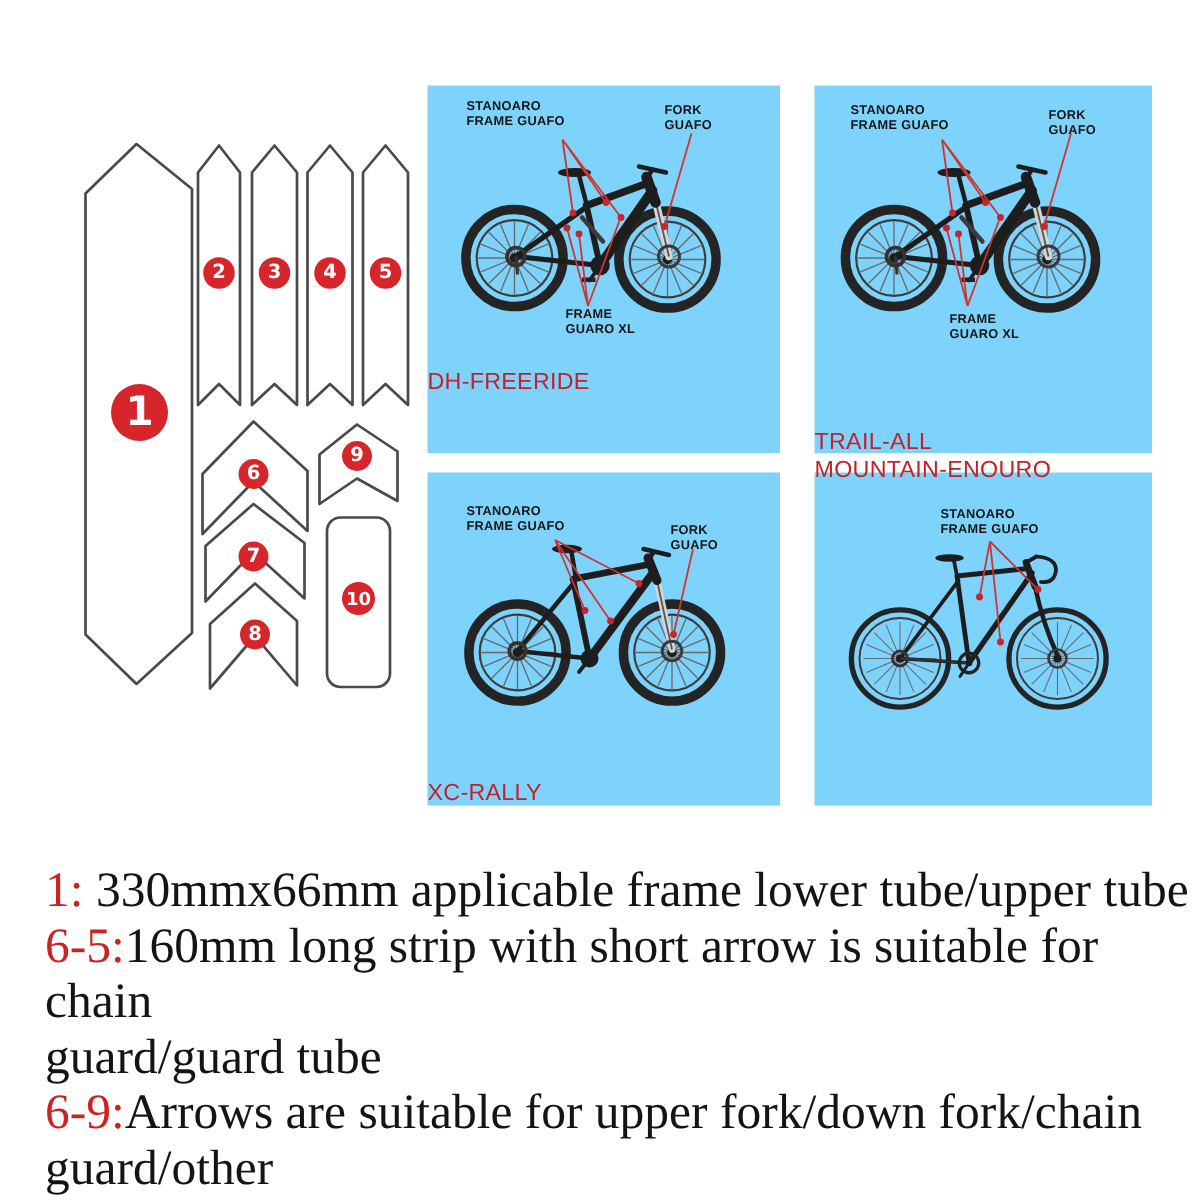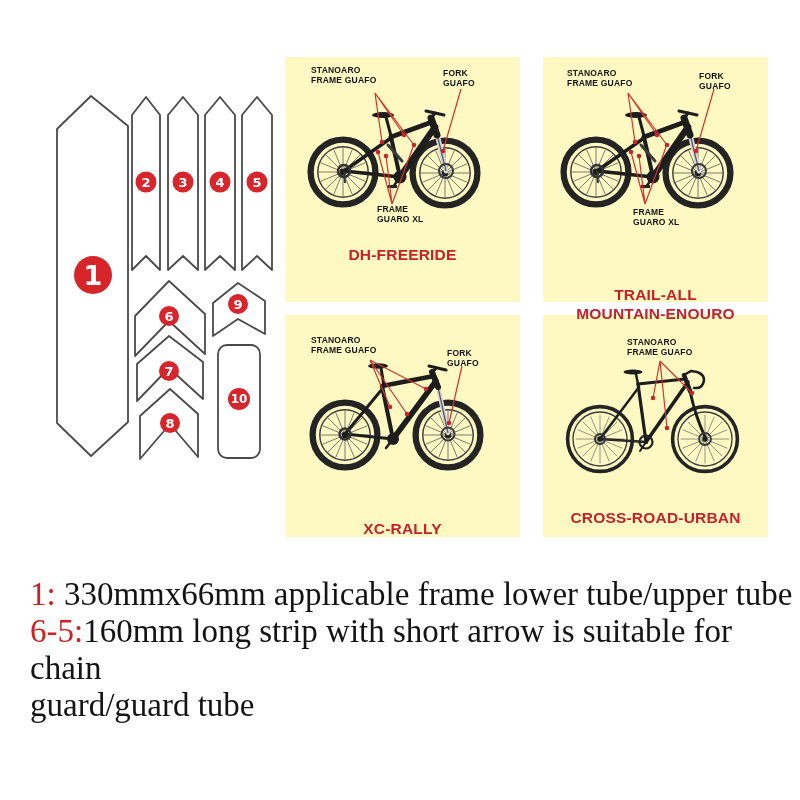--- a/index.html
+++ b/index.html
@@ -7,28 +7,28 @@
     width:800px;height:800px;background:#ffffff;
     font-family:"Liberation Sans", sans-serif;
     position:relative;overflow:hidden;
   }
   .stage{position:absolute;inset:0;}
   svg{display:block;}
   .diagram{position:absolute;left:35px;top:85px;}
   .shape{fill:#ffffff;stroke:#4a4a4a;stroke-width:1.8;stroke-linejoin:round;stroke-linecap:round;}
   .numcircle{fill:#d6252b;}
   .num{font-family:"DejaVu Sans", sans-serif;font-weight:bold;fill:#ffffff;text-anchor:middle;}
-  .panel{position:absolute;background:#fef9c3;}
+  .panel{position:absolute;background:#7dd3fc;}
   .panel svg{position:absolute;inset:0;}
   .lbl{
     position:absolute;font-weight:bold;font-size:8.5px;line-height:1.2;
     color:#141414;white-space:pre-line;letter-spacing:.2px;z-index:3;
   }
   .title{
-    position:absolute;left:0;right:0;text-align:center;font-weight:bold;
+    position:absolute;left:0;right:0;text-align:left;font-weight:normal;
     font-size:15.5px;line-height:1.25;color:#c4222a;white-space:pre-line;
     letter-spacing:.2px;z-index:3;
   }
   .frame-tube{stroke:#1d1d1d;fill:none;stroke-linecap:round;}
   .fork-light{stroke:#d6d6d6;fill:none;stroke-linecap:round;}
   .fork-line{stroke:#555;fill:none;stroke-width:1.2;}
   .ann{stroke:#d0342e;stroke-width:1.2;fill:none;}
   .dot{fill:#c5262c;}
   .desc{
     position:absolute;left:30px;top:576px;width:766px;
@@ -238,22 +238,22 @@
       </g>
       <g>
         <path class="ann" d="M117,46 L110,83 M117,46 L124,113 M117,46 L149,78"></path>
         <circle class="dot" cx="110" cy="83" r="2.3"></circle>
           <circle class="dot" cx="124" cy="113" r="2.3"></circle>
           <circle class="dot" cx="149" cy="78" r="2.3"></circle>
       </g>
     </svg>
     <div class="lbl" style="left:84px;top:22px;">STANOARO
 FRAME GUAFO</div>
-    <div class="title" style="top:193px;">CROSS-ROAD-URBAN</div>
   </div>
 
   <div class="desc">
     <div><span class="pfx">1:</span><span class="txt"> 330mmx66mm applicable frame lower tube/upper tube</span></div>
     <div><span class="pfx">6-5:</span><span class="txt">160mm long strip with short arrow is suitable for chain
 guard/guard tube</span></div>
+    <div><span class="pfx">6-9:</span><span class="txt">Arrows are suitable for upper fork/down fork/chain guard/other</span></div>
   </div>
 
 </div>
 
 </body></html>

